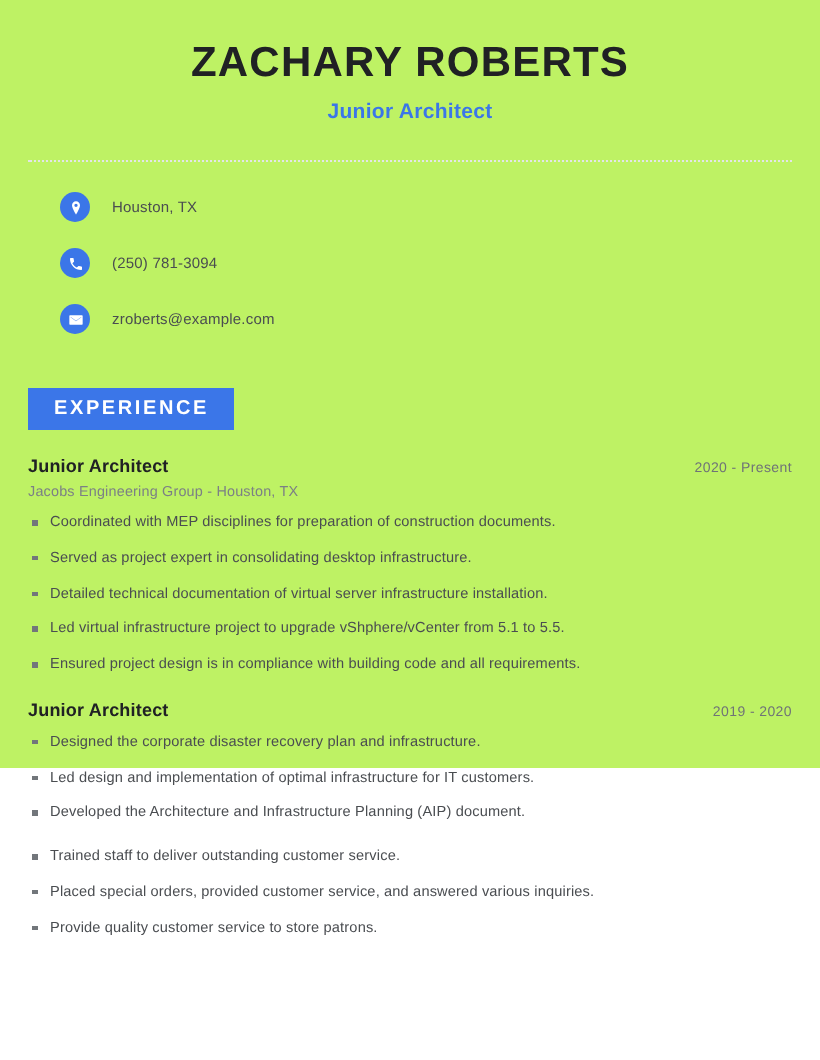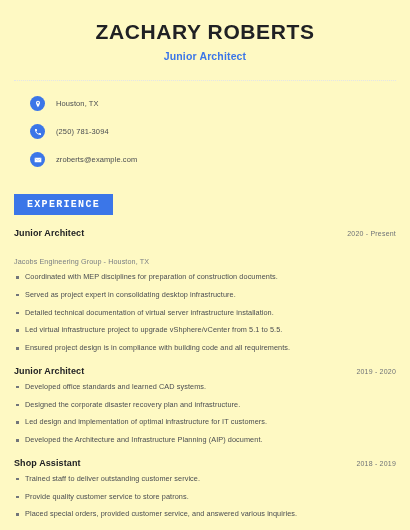--- a/index.html
+++ b/index.html
@@ -12,22 +12,22 @@
     height: 530px;
     overflow: hidden;
     font-family: "Liberation Sans", sans-serif;
     color: #3c4043;
     -webkit-font-smoothing: antialiased;
   }
 
   .page {
     position: relative;
     width: 410px;
-    height: 530px;
-    background: #fef9c3;
+    height: 384px;
+    background: #bef264;
     box-sizing: border-box;
   }
 
   
   .header {
     padding: 20px 14px 0 14px;
     text-align: center;
   }
   .full-name {
     font-size: 21px;
@@ -90,21 +90,20 @@
     display: inline-block;
     background: #3b76e8;
     color: #ffffff;
     font-size: 10px;
     font-weight: 700;
     letter-spacing: 1.3px;
     padding: 5px 13px 5px 13px;
   }
   .badge-wrap-experience {
     padding: 17px 0 0 14px;
-    font-family: Liberation Mono, monospace;
   }
 
   
   .experience {
     padding: 0 14px;
   }
   .entry {
     margin-top: 13px;
   }
   .entry-head {
@@ -121,21 +120,21 @@
   .entry-dates {
     font-size: 7px;
     color: #6f7377;
     letter-spacing: 0.2px;
     white-space: nowrap;
     padding-right: 0px;
   }
   .entry-company {
     font-size: 7.2px;
     color: #7c8085;
-    margin-top: 19px;
+    margin-top: 3px;
     letter-spacing: 0.1px;
   }
   .bullets {
     list-style: none;
     margin: 7px 0 0 0;
     padding: 0;
   }
   .bullets li {
     position: relative;
     padding-left: 11px;
@@ -218,35 +217,30 @@
         <li>Ensured project design is in compliance with building code and all requirements.</li>
       </ul>
     </div>
 
     <div class="entry">
       <div class="entry-head">
         <span class="entry-role">Junior Architect</span>
         <span class="entry-dates">2019 - 2020</span>
       </div>
       <ul class="bullets">
-        <li>Developed office standards and learned CAD systems.</li>
         <li>Designed the corporate disaster recovery plan and infrastructure.</li>
         <li>Led design and implementation of optimal infrastructure for IT customers.</li>
         <li>Developed the Architecture and Infrastructure Planning (AIP) document.</li>
       </ul>
     </div>
 
     <div class="entry">
-      <div class="entry-head">
-        <span class="entry-role">Shop Assistant</span>
-        <span class="entry-dates">2018 - 2019</span>
-      </div>
       <ul class="bullets">
         <li>Trained staff to deliver outstanding customer service.</li>
+        <li>Placed special orders, provided customer service, and answered various inquiries.</li>
         <li>Provide quality customer service to store patrons.</li>
-        <li>Placed special orders, provided customer service, and answered various inquiries.</li>
 
       </ul>
     </div>
 
   </div>
 
 </div>
 
 </body></html>

